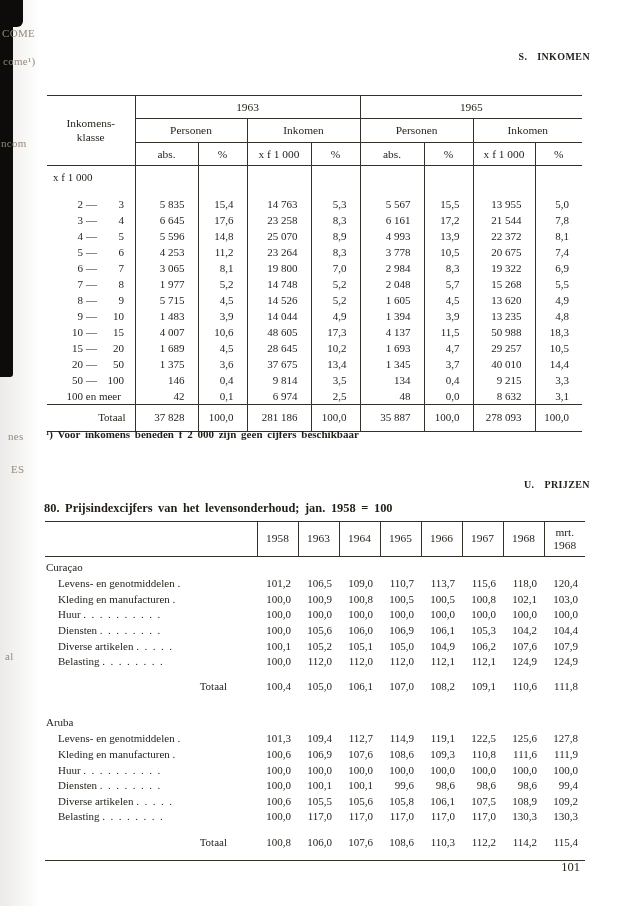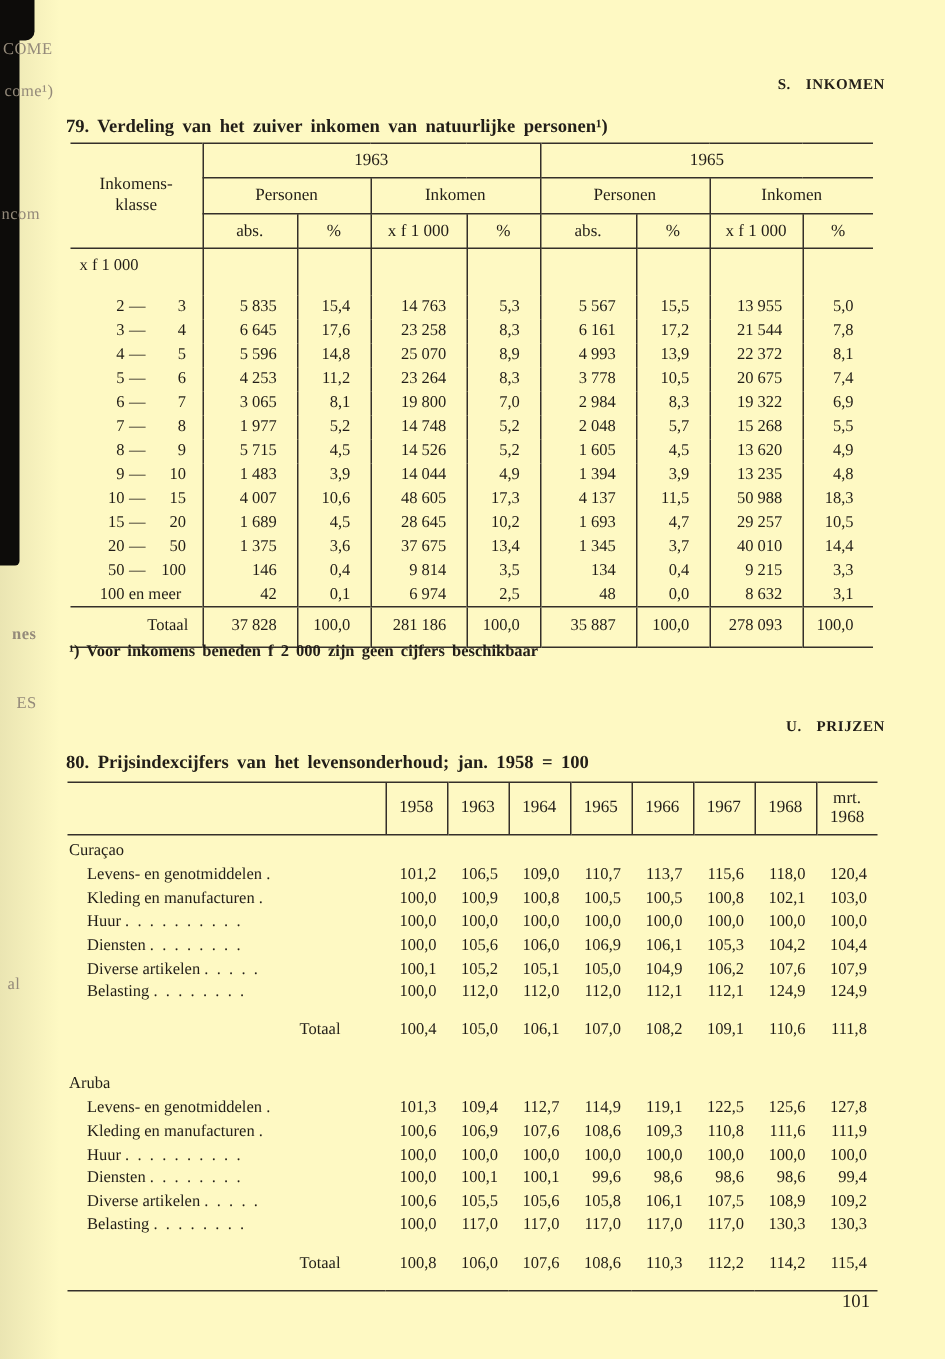--- a/index.html
+++ b/index.html
@@ -1,34 +1,34 @@
 <!DOCTYPE html>
 <html><head>
 <meta charset="utf-8">
 <style>
   * { margin:0; padding:0; box-sizing:border-box; }
   html,body { background:#777; }
   .page{
     position:relative; width:630px; height:906px; margin:0 auto;
-    background:#fef9c3; color:#221e18; overflow:hidden;
+    background:#ffffff; color:#221e18; overflow:hidden;
     font-family:"Liberation Serif","DejaVu Serif",serif;
   }
   .page::before{
     content:""; position:absolute; left:0; top:0; width:40px; height:100%;
     background:linear-gradient(to right, rgba(60,50,30,0.10), rgba(60,50,30,0));
     pointer-events:none;
   }
   .black-bar{ position:absolute; left:0; top:0; width:13px; height:377px; background:#0d0c0a; border-radius:0 0 3px 0; }
   .black-notch{ position:absolute; left:0; top:0; width:23px; height:27px; background:#0d0c0a; border-radius:0 0 6px 0; }
 
   .frag{ position:absolute; color:#948a7a; font-size:11px; letter-spacing:0.3px; }
   .f0{ left:2px;  top:27px; }
   .f1{ left:3px;  top:55px; }
   .f2{ left:1px;  top:137px; }
-  .f3{ left:8px;  top:417px;font-weight:bold; }
+  .f3{ left:8px;  top:430px; }
   .f4{ left:11px; top:463px; }
   .f5{ left:5px;  top:650px; }
 
   .sec-head{ position:absolute; font-weight:bold; font-size:10px; word-spacing:7px; letter-spacing:0.4px; }
   .sec1{ right:40px; top:51px; }
   .sec2{ right:40px; top:479px; }
 
   .t-title{ position:absolute; left:44px; font-weight:bold; font-size:12.4px; word-spacing:2.5px; }
   .t79title{ top:77px; }
   .t80title{ top:501px; }
@@ -89,21 +89,20 @@
 
   <span class="frag f0">COME</span>
   <span class="frag f1">come¹)</span>
   <span class="frag f2">ncom</span>
   <span class="frag f3">nes</span>
   <span class="frag f4">ES</span>
   <span class="frag f5">al</span>
 
   <div class="sec-head sec1">S. INKOMEN</div>
 
-  <div class="t-title t79title">79. Verdeling van het zuiver inkomen van natuurlijke personen¹)</div>
 
   <table class="t79">
     <colgroup>
       <col style="width:88px">
         <col style="width:63px">
         <col style="width:49px">
       <col style="width:64px">
         <col style="width:49px">
         <col style="width:64px">
       <col style="width:49px">

